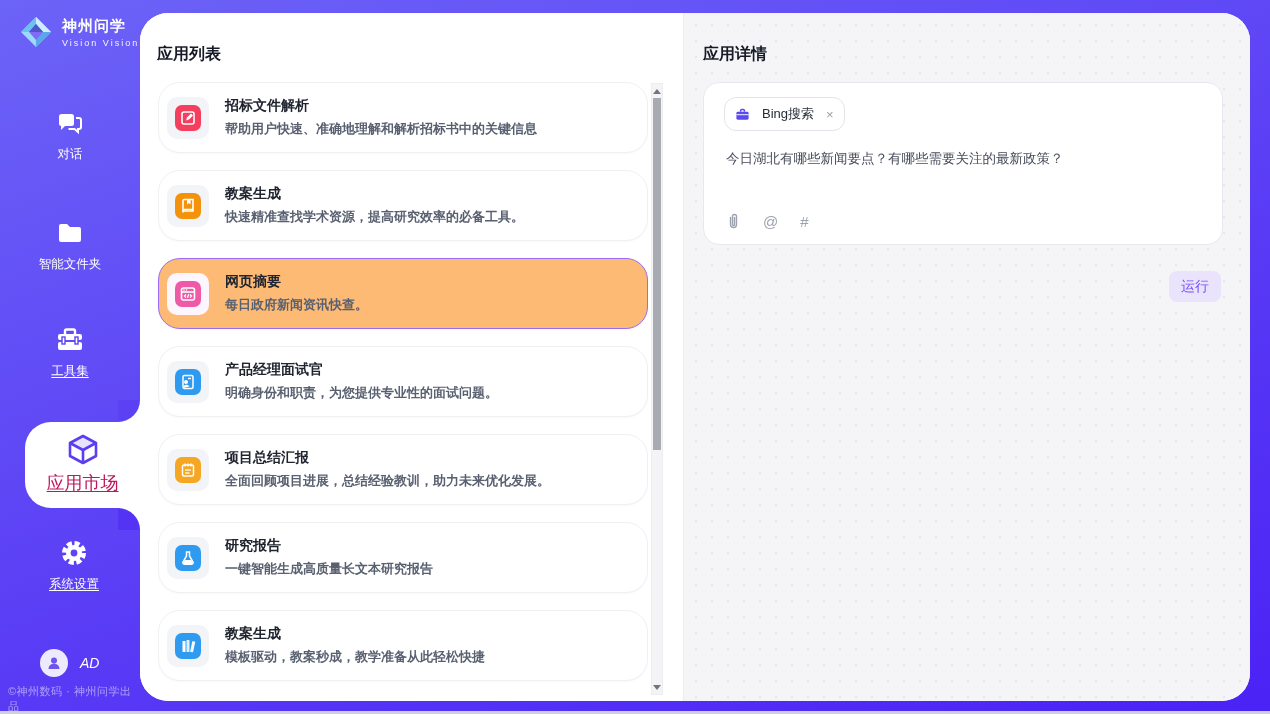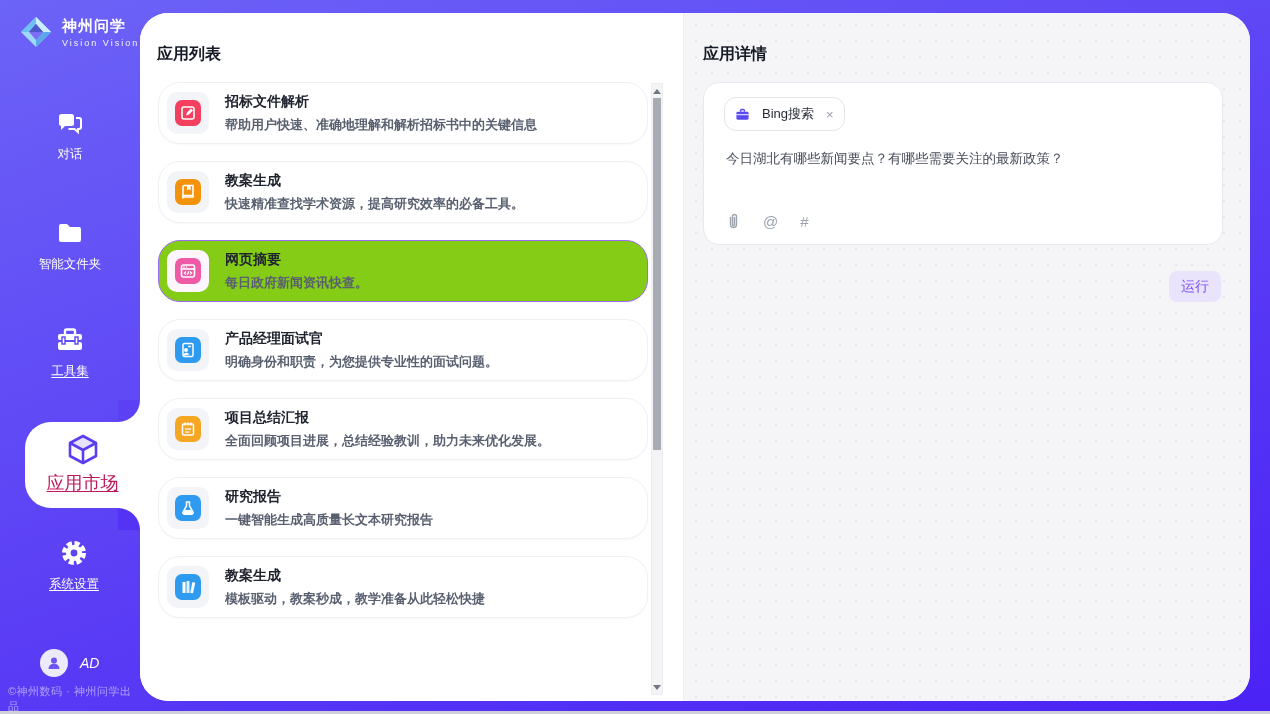--- a/index.html
+++ b/index.html
@@ -47,24 +47,24 @@
   .col-title { font-size:16px; font-weight:700; color:#161a26; }
   .list-col .col-title { position:absolute; left:17px; top:31px; }
   .detail-col { position:relative; width:567px; height:100%; background:#f5f5f8;
     border-left:1px solid #ededf2;
     background-image:radial-gradient(#e6e6ee 1px, transparent 1px);
     background-size:16px 16px; background-position:4px 4px; }
   .detail-col .col-title { position:absolute; left:19px; top:31px; }
 
   
   .rows { position:absolute; left:18px; top:69px; width:490px; height:619px; overflow:hidden; }
-  .row { position:relative; height:62px; border:1px solid #eef0f4; border-radius:22px;
+  .row { position:relative; height:71px; border:1px solid #eef0f4; border-radius:22px;
     margin-bottom:17px; background:#fff; display:flex; align-items:center; padding-left:8px; gap:16px;
     box-shadow:0 1px 2px rgba(25,30,60,.03); cursor:pointer; }
-  .row.selected { background:#84cc16; border:1.5px solid #9a6cf5; }
+  .row.selected { background:#fdba74; border:1.5px solid #9a6cf5; }
   .iconwrap { width:42px; height:42px; border-radius:10px; background:#f2f4f7;
     display:flex; align-items:center; justify-content:center; flex:0 0 auto; }
   .row.selected .iconwrap { background:#fdf6ff; }
   .glyph { width:26px; height:26px; border-radius:7px; display:flex; align-items:center; justify-content:center; }
   .rtext { display:flex; flex-direction:column; gap:5px; }
   .rname { font-size:14px; font-weight:700; color:#20242f; }
   .rdesc { font-size:13px; color:#596070;font-weight:bold; }
 
   
   .sbar { position:absolute; right:20px; top:70px; width:12px; height:612px;

